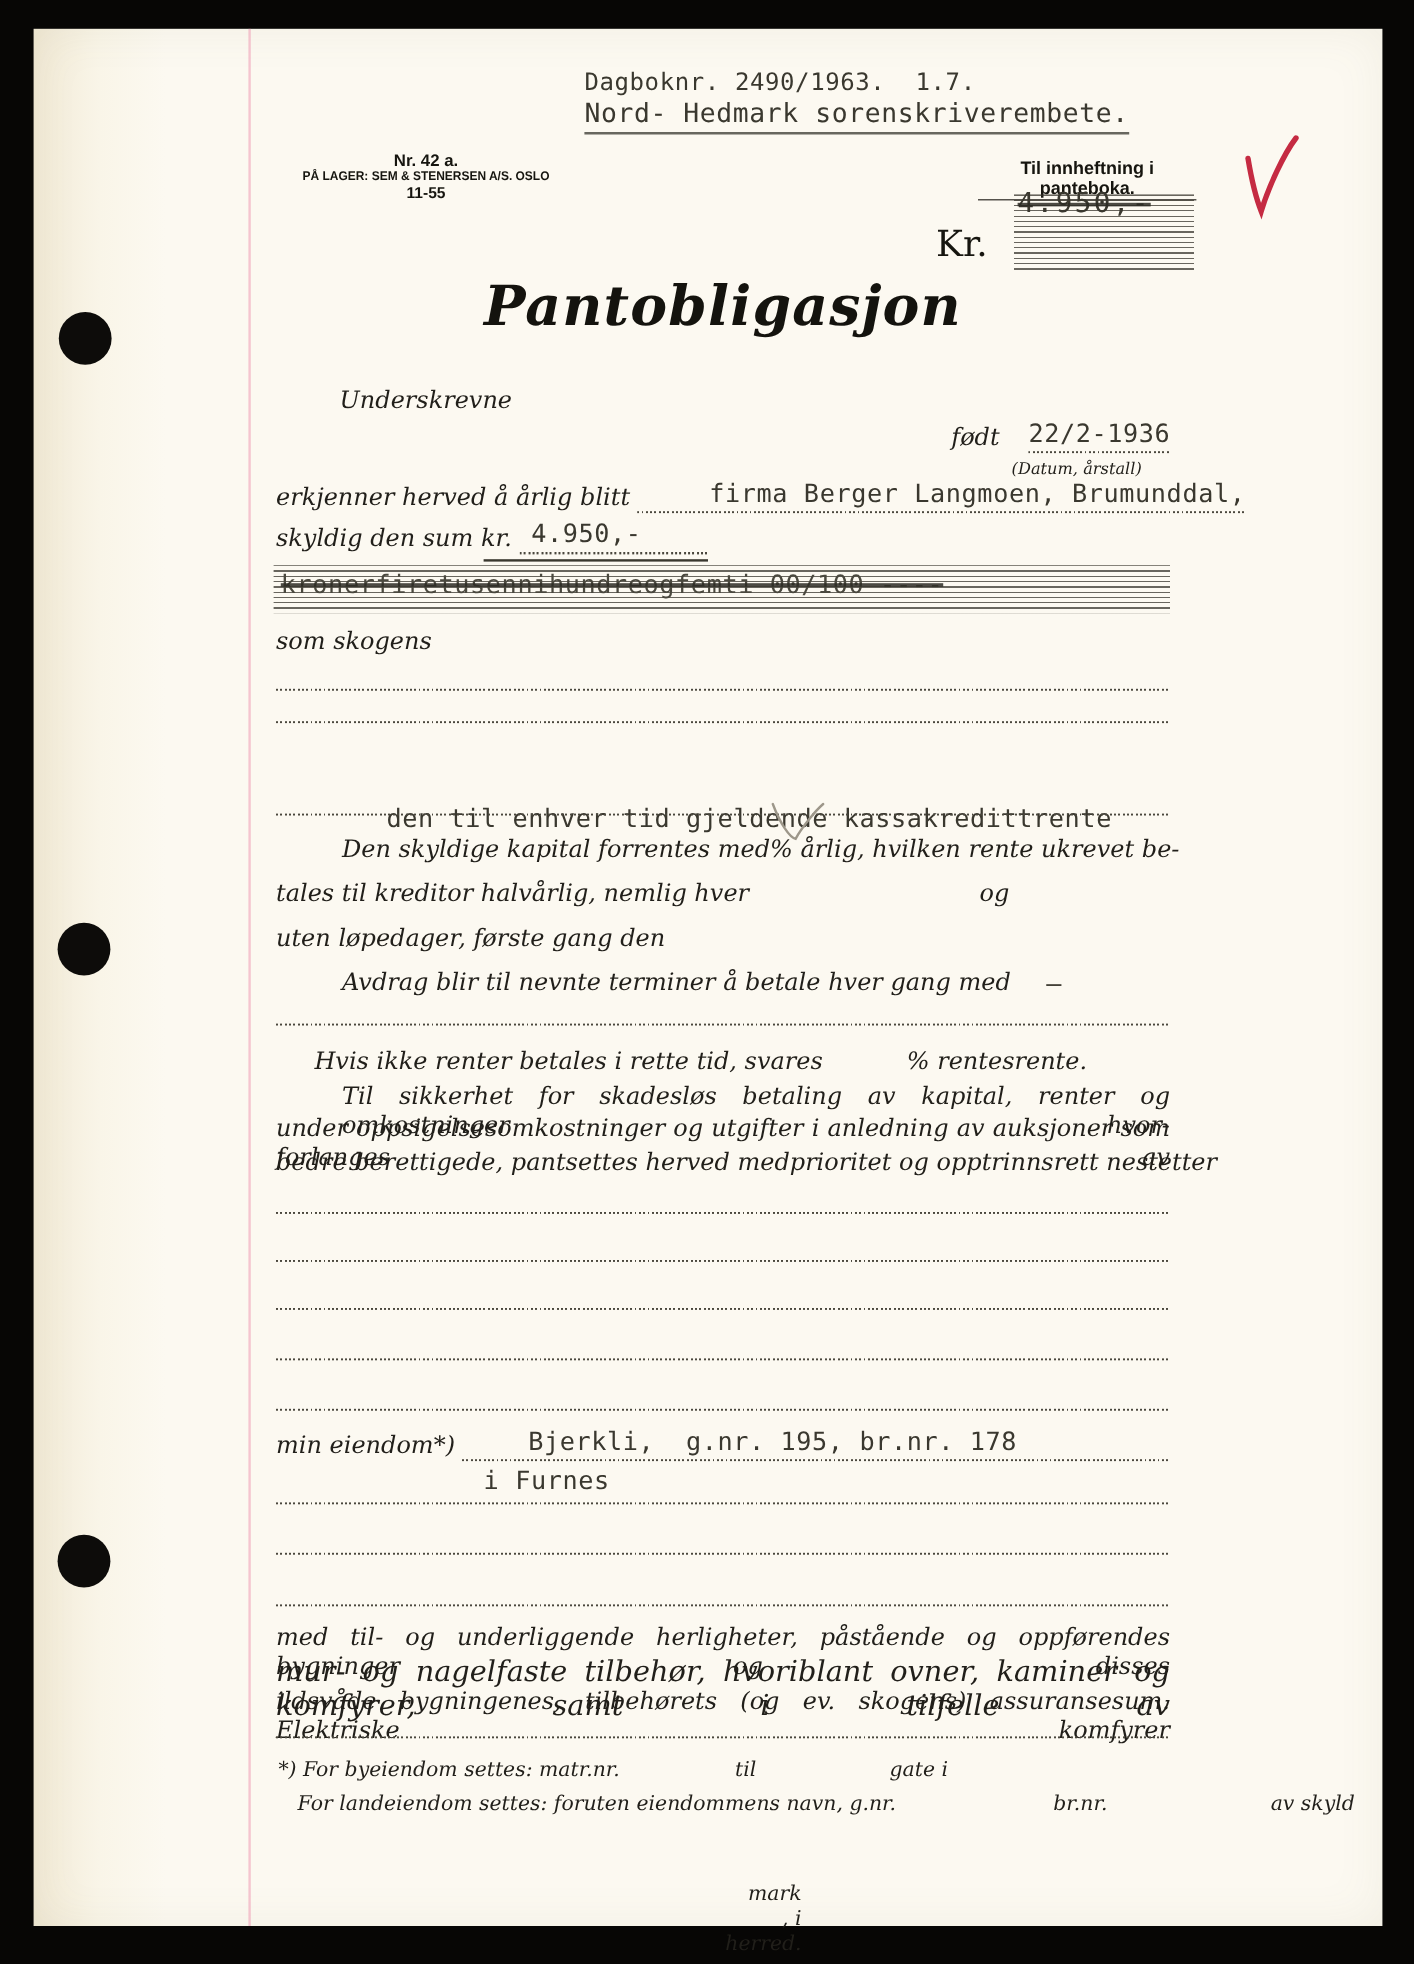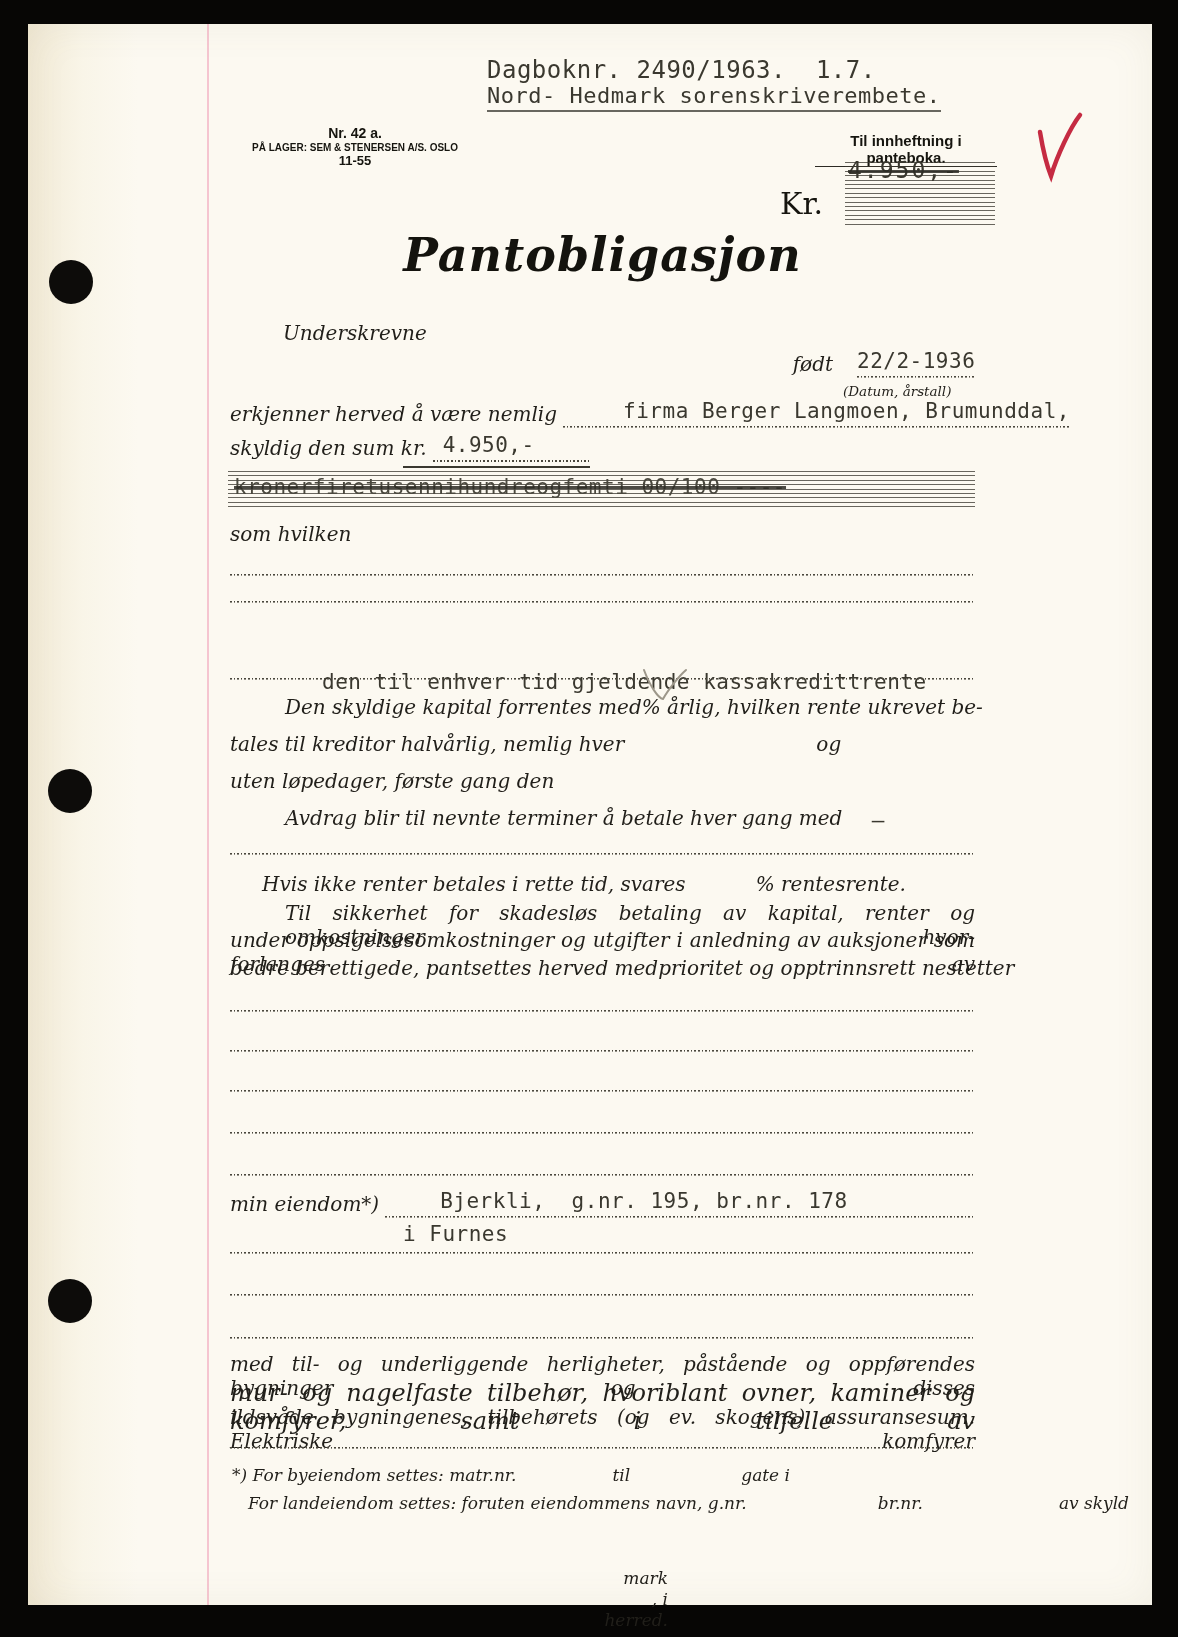--- a/index.html
+++ b/index.html
@@ -39,21 +39,21 @@
 <div class="abs margin-line"></div>
 
 <div class="abs hole" style="left:49px;top:260px;"></div>
 <div class="abs hole" style="left:48px;top:769px;"></div>
 <div class="abs hole" style="left:48px;top:1279px;"></div>
 
 <svg class="abs" style="left:1028px;top:108px;" width="62" height="80" viewBox="0 0 62 80">
   <path d="M12 24 C15 42 19 58 23 68 C29 48 42 20 52 7" fill="none" stroke="#c52b42" stroke-width="4.5" stroke-linecap="round"></path>
 </svg>
 
-<div class="abs tw" style="left:487px;top:56px;font-size:24px;">Dagboknr. 2490/1963.  1.7.</div>
+<div class="abs tw" style="left:487px;top:56px;font-size:20px;">Dagboknr. 2490/1963.  1.7.</div>
 <div class="abs tw" style="left:487px;top:83px;font-size:22px;border-bottom:2px solid rgba(55,53,45,0.75);padding-bottom:2px;">Nord- Hedmark sorenskriverembete.</div>
 
 <div class="abs" style="left:245px;top:125px;width:220px;text-align:center;">
   <div class="sans" style="font-size:14px;font-weight:bold;">Nr. 42 a.</div>
   <div class="sans" style="font-size:10.5px;font-weight:bold;transform:scaleX(0.95);white-space:nowrap;">PÅ LAGER: SEM &amp; STENERSEN A/S. OSLO</div>
   <div class="sans" style="font-size:13px;font-weight:bold;">11-55</div>
 </div>
 
 <div class="abs sans" style="left:815px;top:132px;width:182px;text-align:center;font-size:15px;font-weight:bold;border-bottom:1.5px solid #2c2a24;padding-bottom:0;">Til innheftning i panteboka.</div>
 <div class="abs hatch" style="left:845px;top:162px;width:150px;height:64px;"></div>
@@ -69,40 +69,40 @@
 <div class="abs row" style="left:230px;top:346px;width:745px;height:32px;">
   <span class="fill"></span>
   <span class="prn lbl" style="margin:0 24px;">født</span>
   <span class="fill fw" style="width:118px;">
     <span class="tw" style="font-size:21px;padding-bottom:5px;">22/2-1936</span>
   </span>
 </div>
 <div class="abs prn" style="left:843px;top:383px;font-size:13.5px;">(Datum, årstall)</div>
 
 <div class="abs row" style="left:230px;top:395px;width:745px;height:33px;">
-  <span class="prn lbl">erkjenner herved å være nemlig</span>
+  <span class="prn lbl">erkjenner herved å årlig blitt</span>
   <span class="fill" style="margin-left:6px;">
     <span class="tw" style="font-size:21px;padding:0 0 5px 60px;">firma Berger Langmoen, Brumunddal,</span>
   </span>
 </div>
 
 <div class="abs row" style="left:230px;top:432px;width:360px;height:30px;">
   <span class="prn lbl">skyldig den sum kr.</span>
   <span class="fill" style="margin-left:6px;">
     <span class="tw" style="font-size:21px;padding:0 0 5px 10px;">4.950,-</span>
   </span>
 </div>
 <div class="abs" style="left:403px;top:466px;width:187px;height:2px;background:#3a382f;"></div>
 
 <div class="abs hatch" style="left:228px;top:471px;width:747px;height:40px;">
   <span class="tw strike" style="display:block;font-size:21px;color:#4a483e;padding:4px 0 0 6px;">kronerfiretusennihundreogfemti 00/100 ----</span>
 </div>
 
 <div class="abs row" style="left:230px;top:516px;width:745px;height:32px;">
-  <span class="prn lbl">som hvilken</span>
+  <span class="prn lbl">som skogens</span>
   <span class="fill" style="margin-left:6px;"></span>
 </div>
 
 <div class="abs dotline" style="left:230px;top:574px;width:745px;"></div>
 <div class="abs dotline" style="left:230px;top:601px;width:745px;"></div>
 
 <div class="abs tw" style="left:322px;top:670px;font-size:21px;">den til enhver tid gjeldende kassakredittrente</div>
 
 <div class="abs dotline" style="left:230px;top:678px;width:745px;"></div>
 

